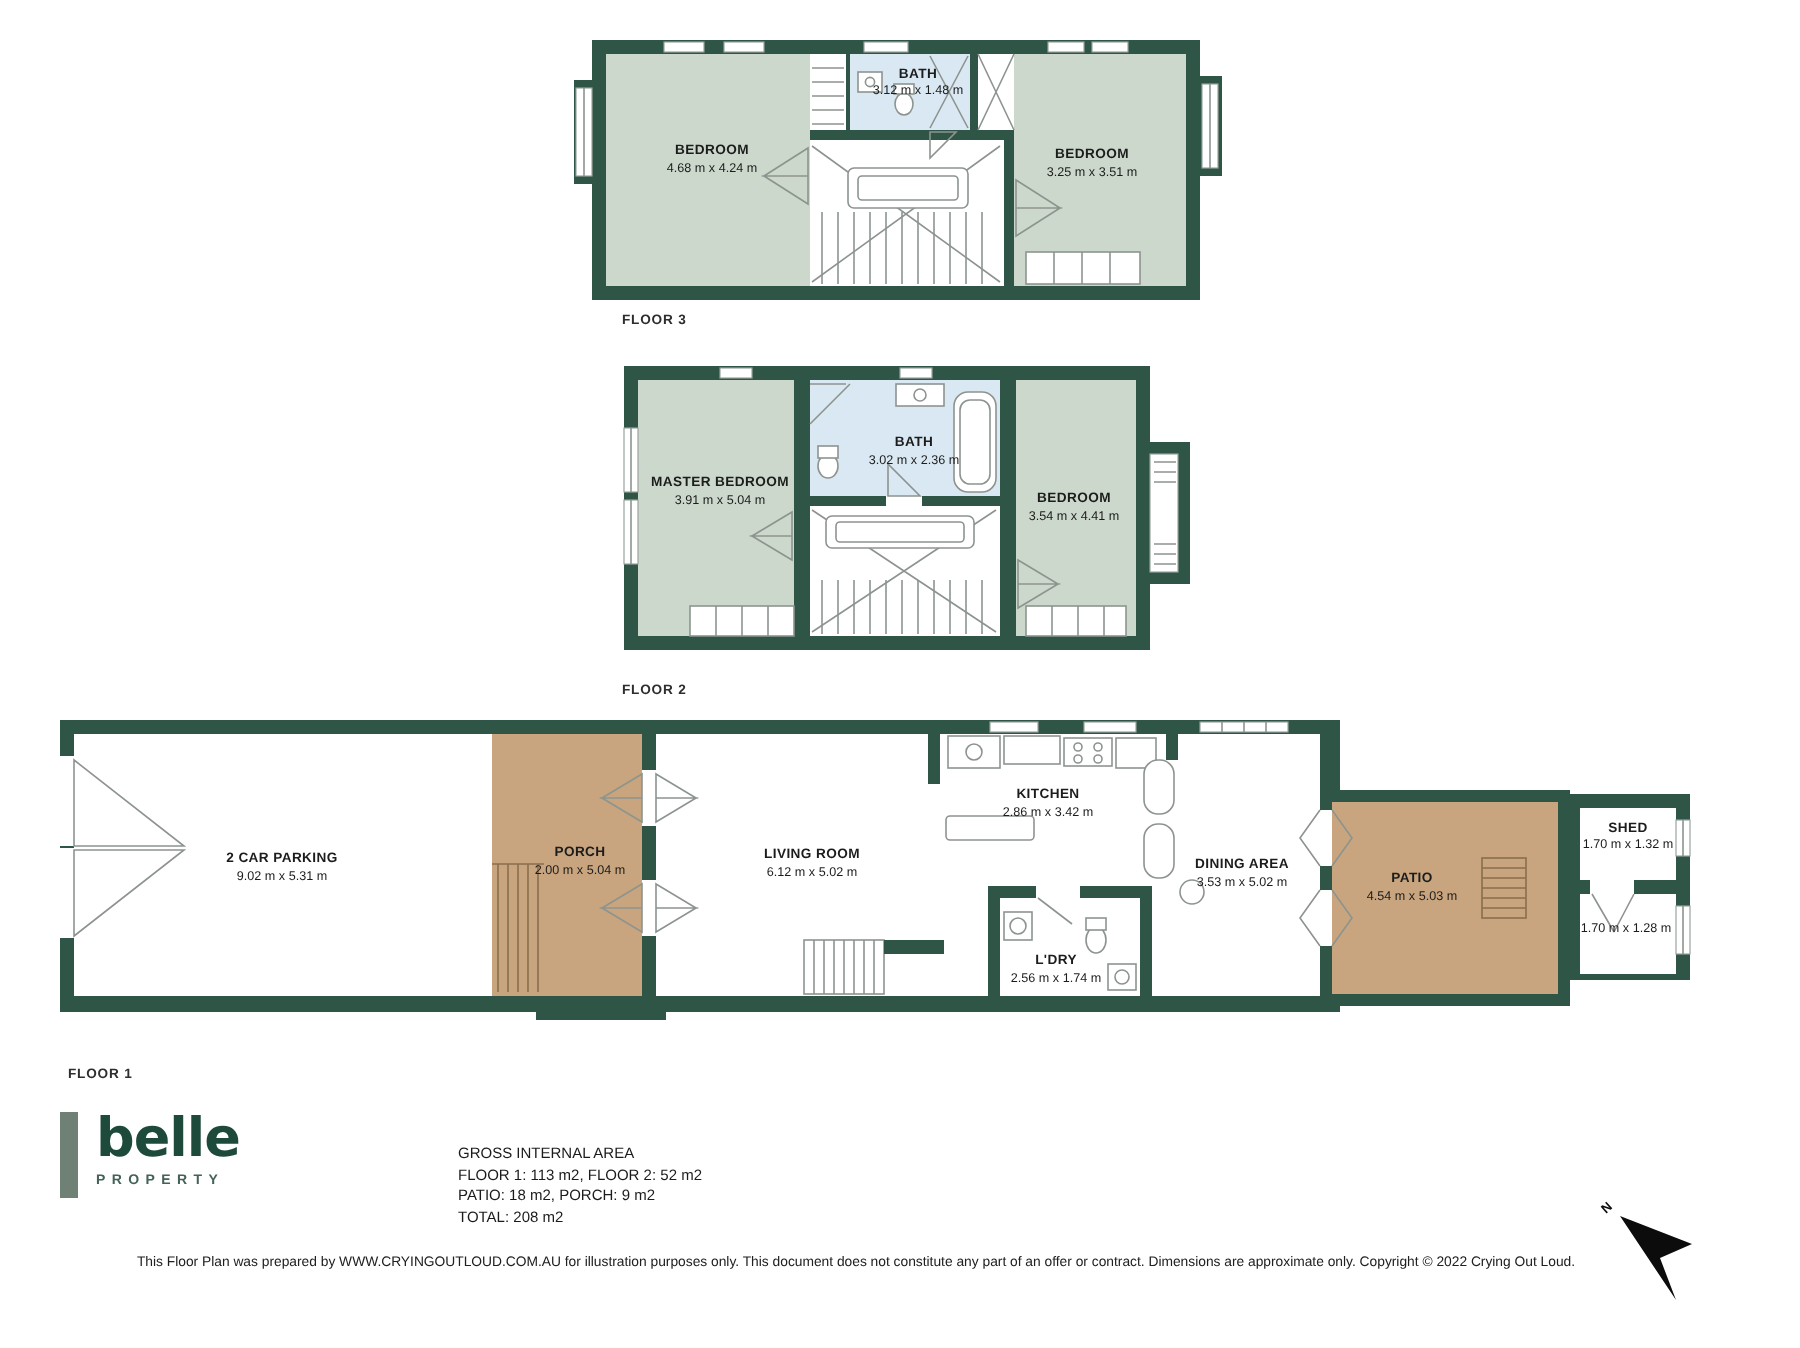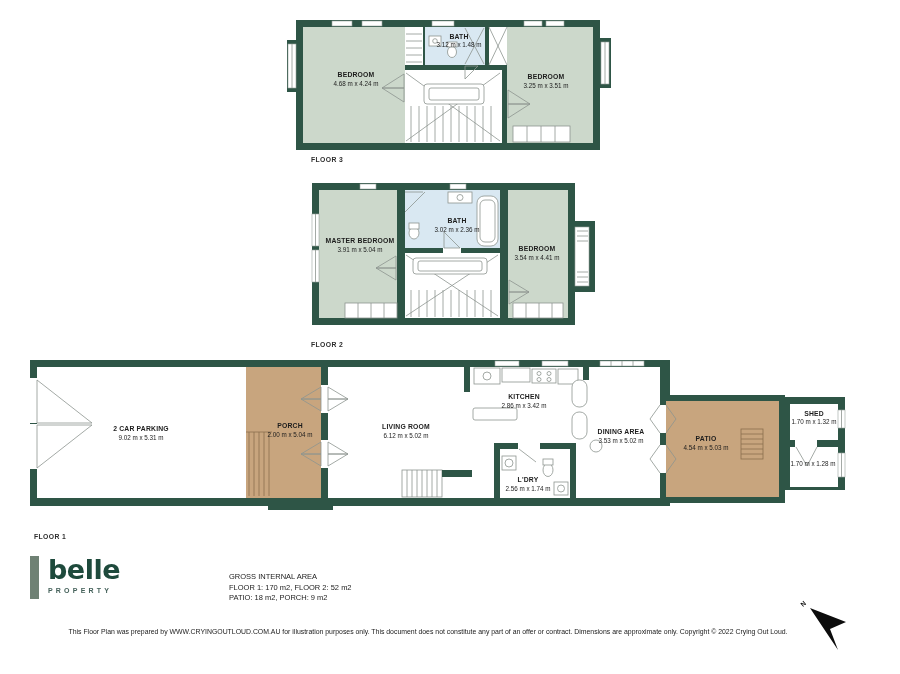--- a/index.html
+++ b/index.html
@@ -310,19 +310,20 @@
 <div class="logo">
   <div class="logo-bar"></div>
   <div>
     <div class="logo-name">belle</div>
     <div class="logo-tagline">PROPERTY</div>
   </div>
 </div>
 
 <div class="summary">
   <div>GROSS INTERNAL AREA</div>
-  <div>FLOOR 1: 170 m2, FLOOR 2: 52 m2</div>
+  <div>FLOOR 1: 113 m2, FLOOR 2: 52 m2</div>
   <div>PATIO: 18 m2, PORCH: 9 m2</div>
+  <div>TOTAL: 208 m2</div>
 </div>
 
 <div class="disclaimer">This Floor Plan was prepared by WWW.CRYINGOUTLOUD.COM.AU for illustration purposes only. This document does not constitute any part of an offer or contract. Dimensions are approximate only. Copyright © 2022 Crying Out Loud.</div>
 
 </div>
 
 </body></html>

